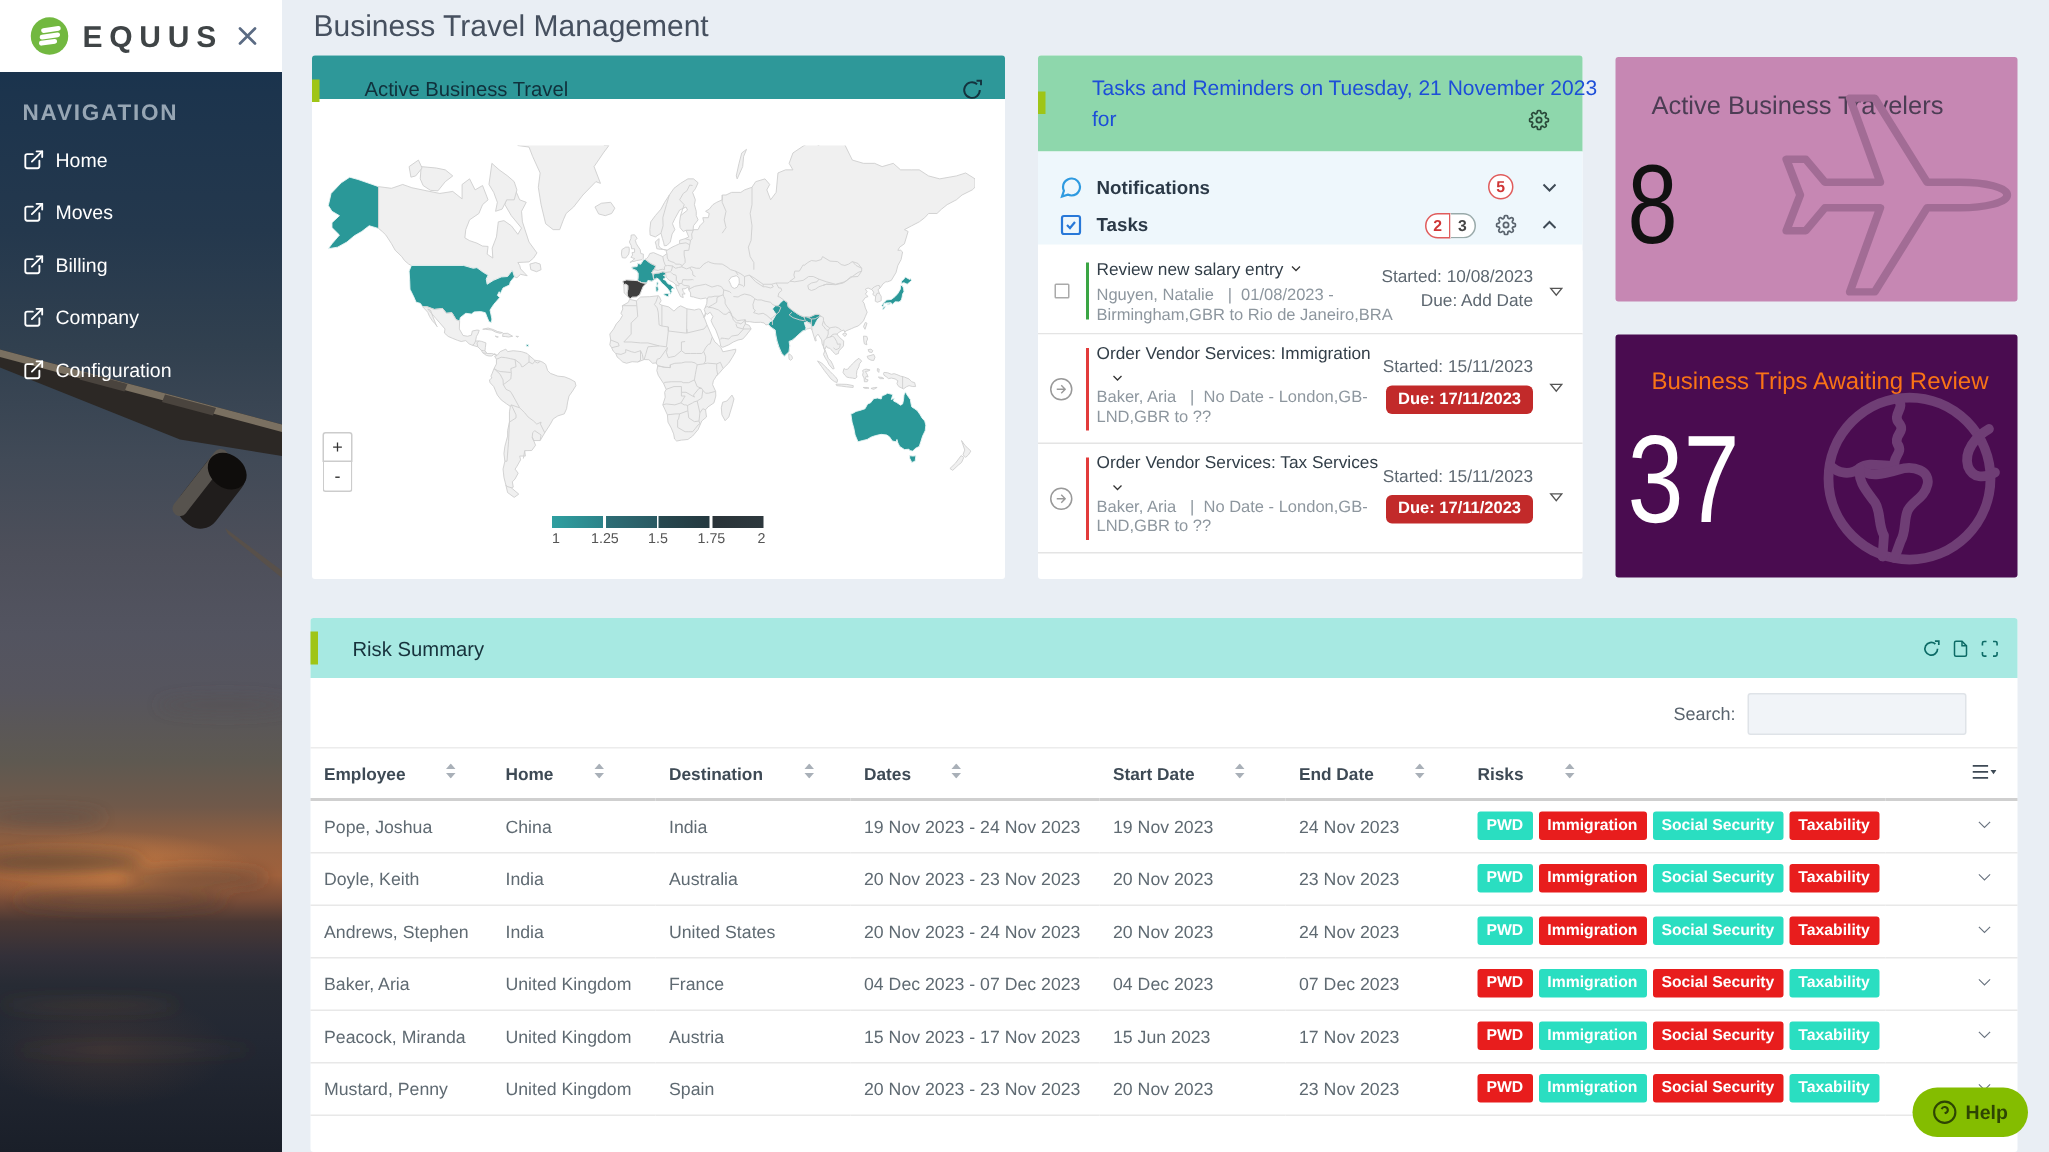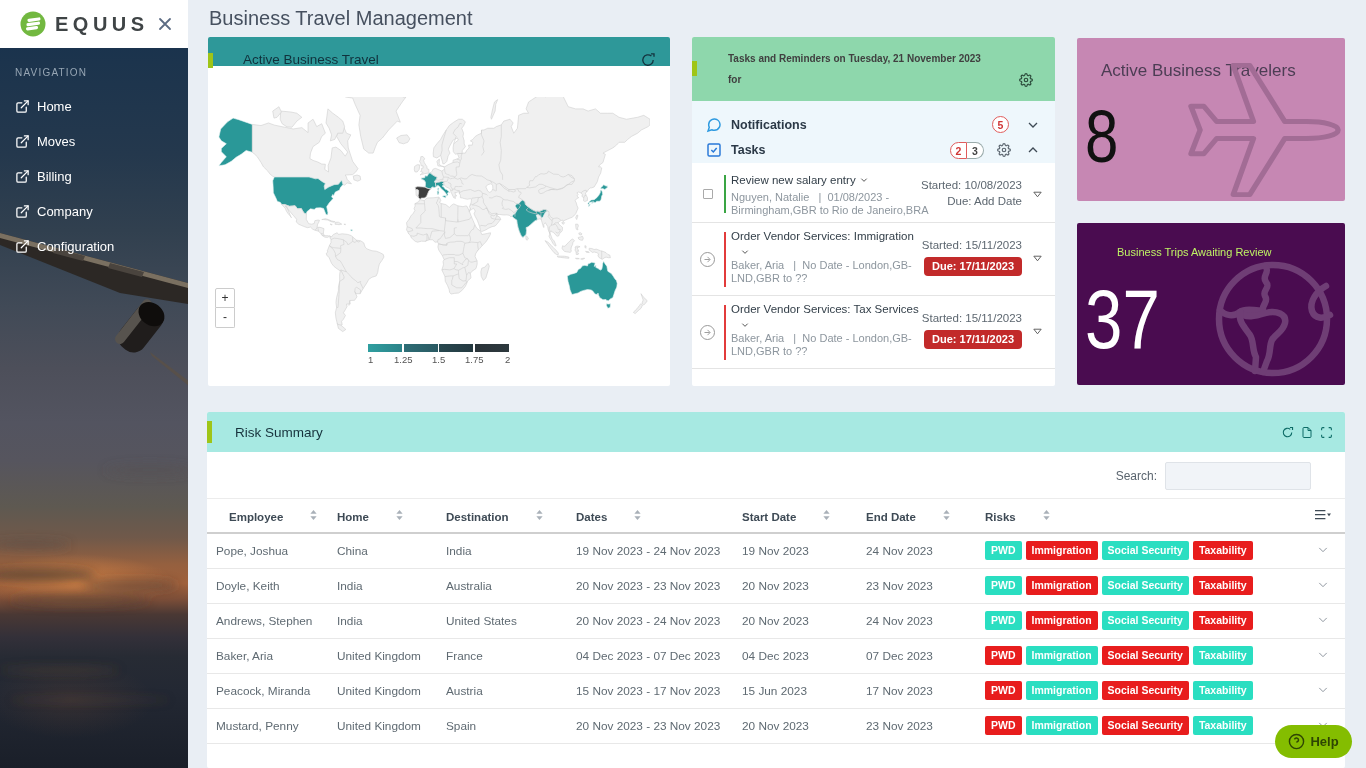--- a/index.html
+++ b/index.html
@@ -3,36 +3,36 @@
 <meta charset="utf-8">
 <style>
 *{margin:0;padding:0;box-sizing:border-box}
 html,body{width:1366px;height:768px;overflow:hidden;font-family:"Liberation Sans",sans-serif;background:#e9eef4}
 .sidebar{position:absolute;left:0;top:0;width:188px;height:768px;overflow:hidden}
 .logobar{position:absolute;left:0;top:0;width:188px;height:48px;background:#fff;z-index:3}
 .photo{position:absolute;left:0;top:0;width:188px;height:768px;background:
  radial-gradient(ellipse 140px 40px at 75px 582px, rgba(250,155,75,0.5), rgba(250,155,75,0) 70%),
  radial-gradient(ellipse 120px 55px at 70px 700px, rgba(200,115,60,0.12), rgba(200,115,60,0) 70%),
  linear-gradient(180deg,#14304d 0%,#1c344d 8%,#24384d 20%,#31404f 30%,#414a57 40%,#4d4f5a 48%,#535460 55%,#56555e 60%,#5e5951 66%,#70594a 70%,#95603f 73.5%,#a0613c 76%,#7c4e38 78%,#4a3834 80%,#333039 83%,#272b34 85.5%,#232833 90%,#1a1f29 100%)}
-.navlabel{position:absolute;left:15px;top:67px;font-size:10px;letter-spacing:1.2px;color:#97a6b4;font-weight:normal;z-index:4}
+.navlabel{position:absolute;left:15px;top:67px;font-size:15px;letter-spacing:1.2px;color:#97a6b4;font-weight:bold;z-index:4}
 .nav{position:absolute;left:0;top:89px;width:188px;z-index:4}
 .navitem{display:flex;align-items:center;height:35px;padding-left:15px;color:#fff;font-size:13px}
 .navitem svg{margin-right:7px}
 .main{position:absolute;left:188px;top:0;width:1178px;height:768px}
 .pagetitle{position:absolute;left:21px;top:7px;font-size:20px;color:#46505f;font-weight:400}
 .card{position:absolute;background:#fff;border-radius:2px}
 .cardhead{position:relative;width:100%;display:flex;align-items:flex-start}
 .accent{position:absolute;left:0;width:5px;height:15px;background:#9fc517;top:16px}
 #mapcard{left:20px;top:37px;width:462px;height:349px}
 #maphead{height:29px;background:#2e9899;border-radius:2px 2px 0 0}
 #maphead .ttl{margin:15px 0 0 35px;font-size:13.5px;color:#10313c;font-weight:400}
 #taskcard{left:504px;top:37px;width:363px;height:349px}
 #taskhead{height:64px;background:#8ed7ac;border-radius:2px 2px 0 0}
 #taskhead .accent{top:24px}
-#taskhead .ttl{margin:11px 0 0 36px;width:296px;font-size:10px;color:#404040;line-height:21px;font-weight:700}
+#taskhead .ttl{margin:11px 0 0 36px;width:296px;font-size:14px;color:#1d4ed8;line-height:21px;font-weight:400}
 #pinkcard{left:889px;top:38px;width:268px;height:163px;background:#c687b3;overflow:hidden}
 #purplecard{left:889px;top:223px;width:268px;height:162px;background:#4a0c50;overflow:hidden}
 #riskcard{left:19px;top:412px;width:1138px;height:356px}
 #riskhead{height:40px;background:#a7e9e2;border-radius:2px 2px 0 0}
 #riskhead .ttl{margin:13px 0 0 28px;font-size:13.5px;color:#17323c;font-weight:400}
 #riskhead .accent{top:9px;height:22px}
 .bignum{position:absolute;left:19px;color:#111;font-weight:300}
 .headicons{position:absolute;right:12px;top:14px;display:flex;gap:7px;color:#0d6b66}
 .secrow{position:absolute;left:0;width:363px;height:47px;background:#eef7fc;display:flex;align-items:center}
 .secrow .sttl{font-size:12.5px;font-weight:bold;color:#2b3947}
@@ -393,21 +393,21 @@
  <div class="card" id="pinkcard">
    <div style="position:absolute;left:24px;top:23px;font-size:17px;color:#4c3d54">Active Business Travelers</div>
    <div class="bignum" style="left:8px;top:64px;font-size:75px;line-height:68px;transform:scaleX(0.8);transform-origin:0 0">8</div>
    <svg style="position:absolute;left:97px;top:22px" width="170" height="140" viewBox="0 0 170 140" fill="none" stroke="#a26c95" stroke-width="2.9" stroke-linejoin="round">
      <g transform="translate(85,70) scale(1.84,1.7) rotate(90) translate(-50,-50)">
        <path d="M50,7 C53,7 55,15 55,24 L55,36 L88,55 L88,64 L55,53 L55,73 L64,80 L64,87 L50,82 L36,87 L36,80 L45,73 L45,53 L12,64 L12,55 L45,36 L45,24 C45,15 47,7 50,7 Z"></path>
      </g>
    </svg>
  </div>
  <div class="card" id="purplecard">
-   <div style="position:absolute;left:40px;top:23px;font-size:11px;color:#bef264">Business Trips Awaiting Review</div>
+   <div style="position:absolute;left:24px;top:23px;font-size:16px;color:#f97316">Business Trips Awaiting Review</div>
    <div class="bignum" style="left:8px;top:63px;font-size:83px;line-height:68px;color:#fff;transform:scaleX(0.81);transform-origin:0 0">37</div>
    <svg style="position:absolute;left:132px;top:38px" width="132" height="125" viewBox="0 0 132 125" fill="none" stroke="#6f3e75" stroke-width="6.5" stroke-linejoin="round" stroke-linecap="round">
      <circle cx="64" cy="58" r="54"></circle>
      <path d="M56,5 C62,11 52,15 57,21 C62,27 53,29 56,35 C60,41 53,43 54,49 C47,51 38,46 31,51 C25,56 16,55 11,49"></path>
      <path d="M31,51 C36,58 47,55 57,52 C67,49 78,53 76,62 C74,71 66,73 63,79 C60,85 62,93 58,100 L54,111"></path>
      <path d="M31,51 C29,60 36,67 41,74 C45,80 43,89 47,96 L46,110"></path>
      <path d="M117,25 C108,30 100,40 103,50 C106,58 114,58 121,54"></path>
    </svg>
  </div>
 
@@ -440,21 +440,21 @@
           <col style="width:109px">
           <col style="width:130px">
           <col style="width:166px">
           <col style="width:124px">
           <col style="width:119px">
           <col style="width:281px">
           <col style="width:88px">
         </colgroup>
    <tbody id="riskbody">
           <tr>
-            <th style="padding-left:22px">Employee<span class="sorti"><svg width="9" height="10" viewBox="0 0 10 11">
+            <th style="padding-left:9px">Employee<span class="sorti"><svg width="9" height="10" viewBox="0 0 10 11">
                   <path d="M5,0 L8.5,4 L1.5,4 Z" fill="#a9b0b8"></path>
                   <path d="M5,11 L8.5,7 L1.5,7 Z" fill="#a9b0b8"></path>
                 </svg></span></th>
             <th style="padding-left:9px">Home<span class="sorti"><svg width="9" height="10" viewBox="0 0 10 11">
                   <path d="M5,0 L8.5,4 L1.5,4 Z" fill="#a9b0b8"></path>
                   <path d="M5,11 L8.5,7 L1.5,7 Z" fill="#a9b0b8"></path>
                 </svg></span></th>
             <th style="padding-left:9px">Destination<span class="sorti"><svg width="9" height="10" viewBox="0 0 10 11">
                   <path d="M5,0 L8.5,4 L1.5,4 Z" fill="#a9b0b8"></path>
                   <path d="M5,11 L8.5,7 L1.5,7 Z" fill="#a9b0b8"></path>

